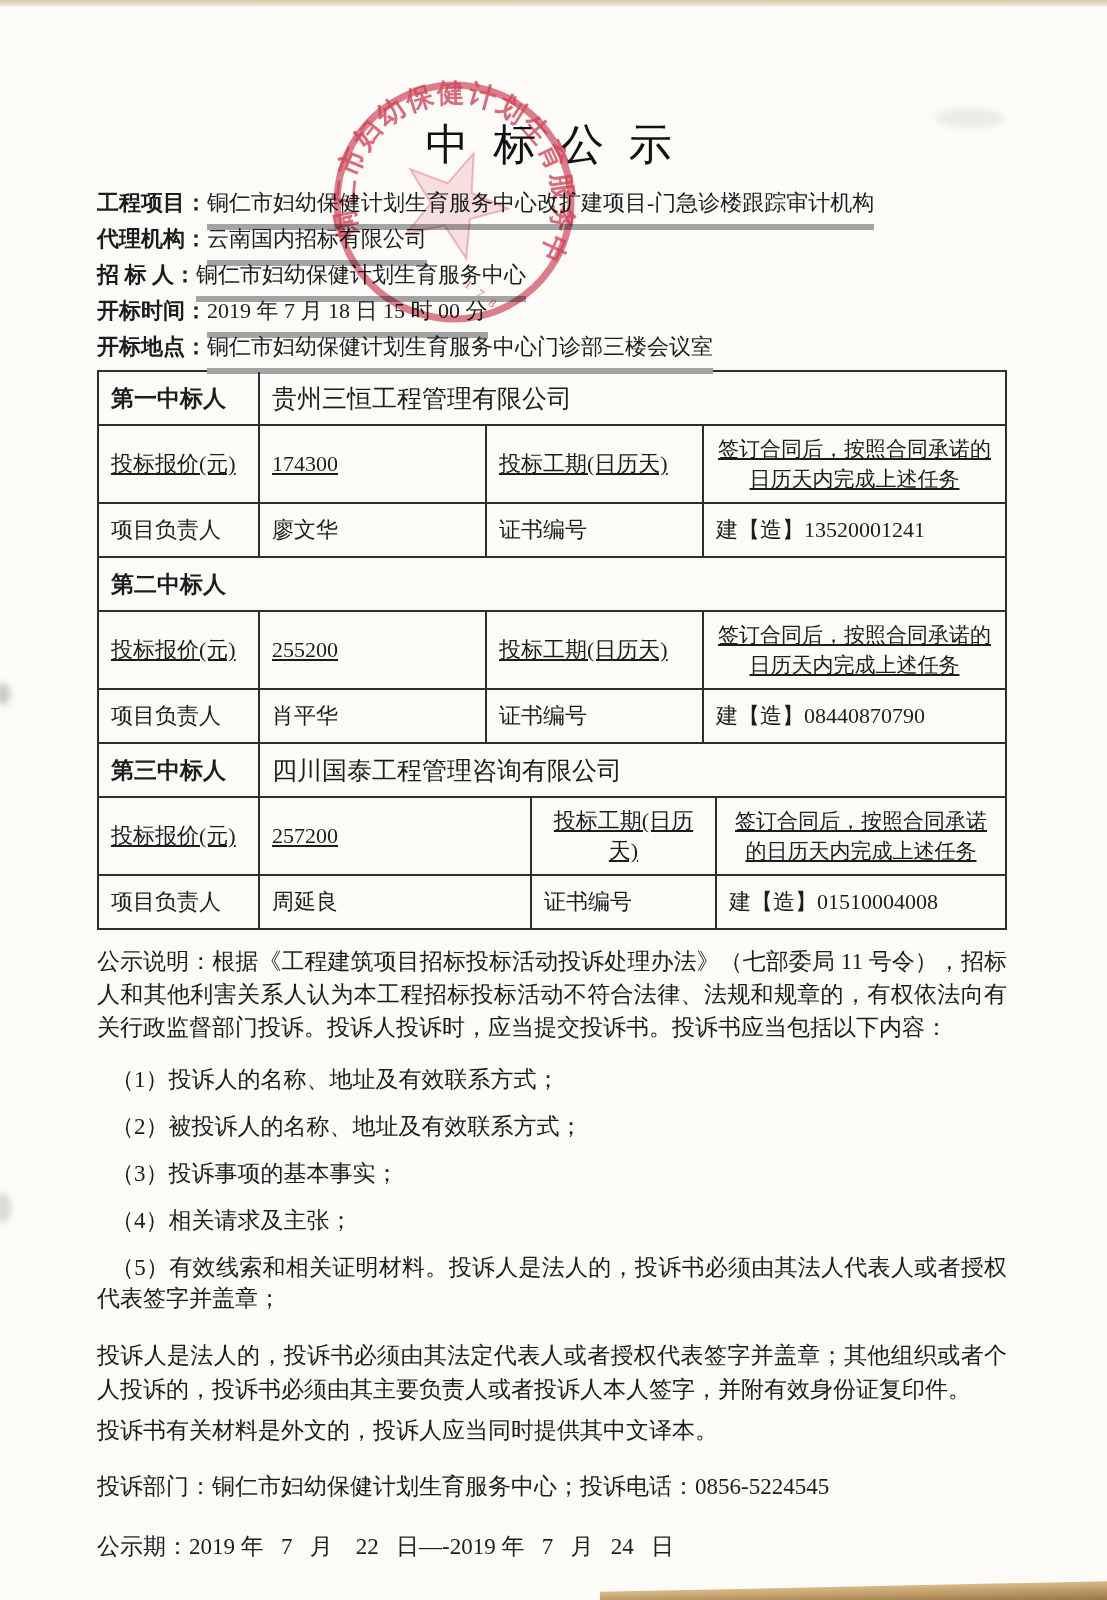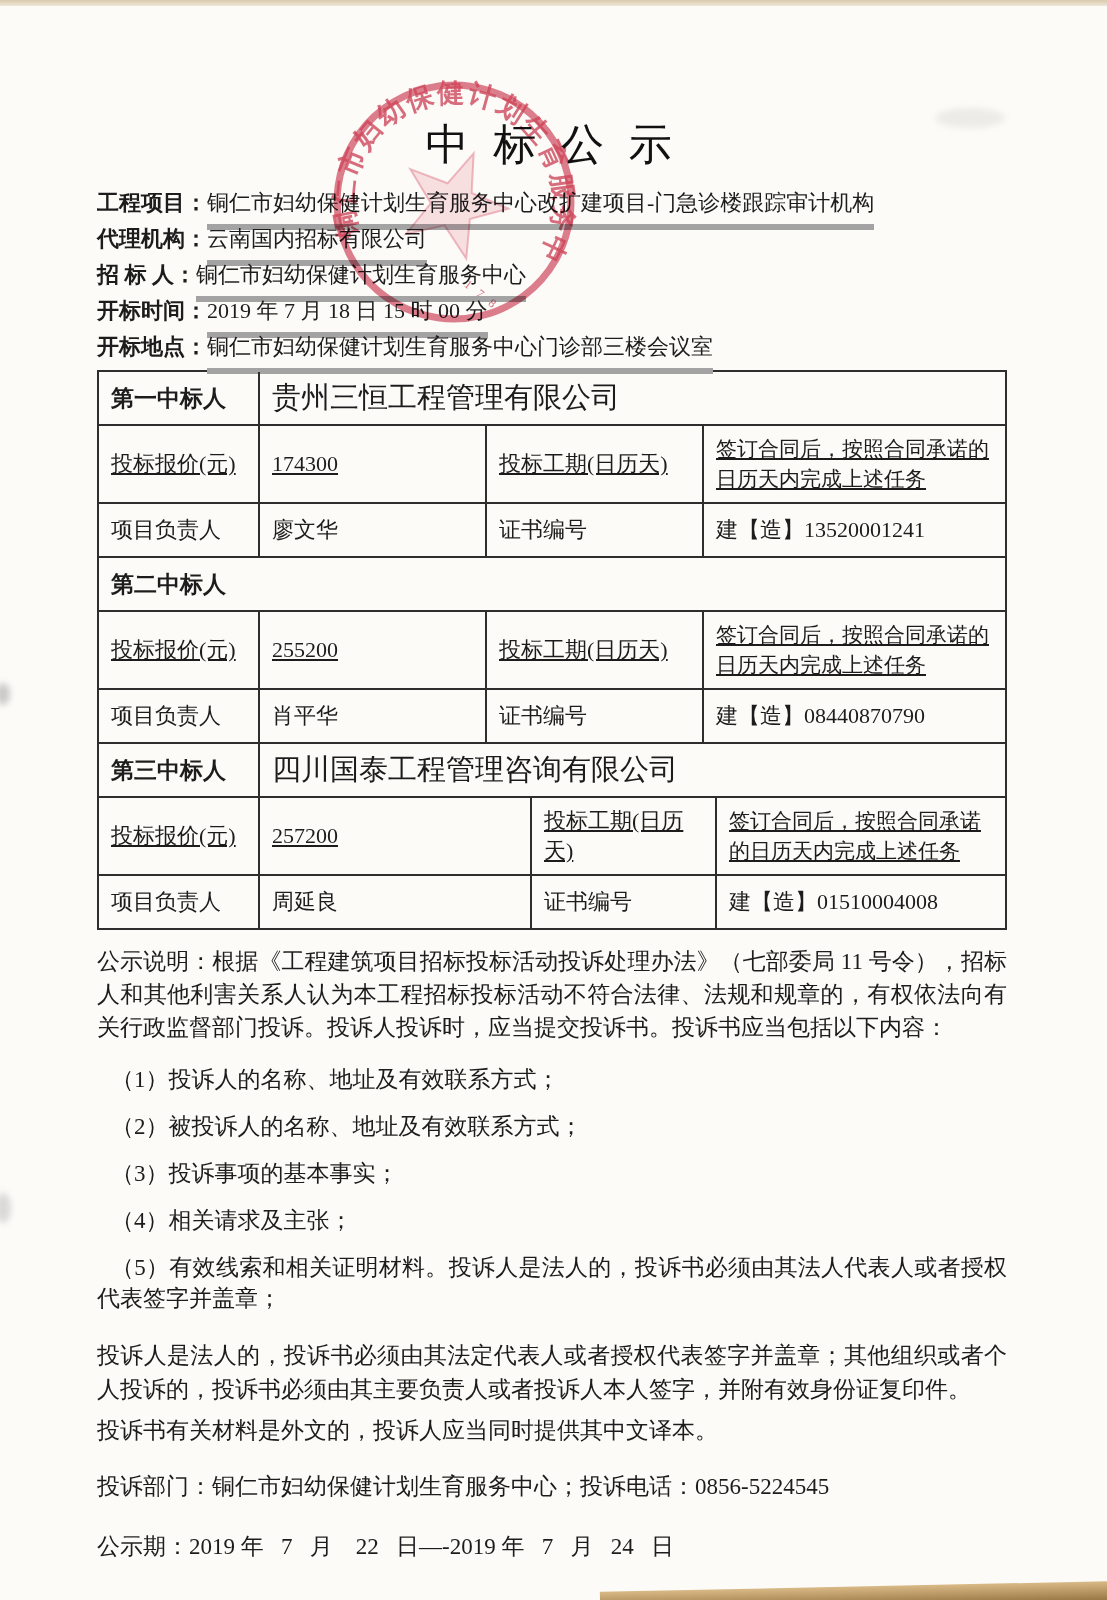--- a/index.html
+++ b/index.html
@@ -46,36 +46,36 @@
   }
   .header-fields{margin-top:16px;}
   .hline{font-size:22px;line-height:25px;margin-bottom:11px;}
   .hlabel{font-weight:600;white-space:pre;}
   .hval{border-bottom:6px solid #a3a3a3;padding-bottom:9px;white-space:pre-wrap;}
   
   .tbl{
     margin-top:8px;width:910px;box-sizing:border-box;
     border:2px solid #2e2e2e;
   }
-  .row{display:grid;border-top:2px solid #2e2e2e;}
+  .row{display:grid;border-top:2px solid #2e2e2e;text-align:center;}
   .block:first-child .row:first-child{border-top:none;}
   .r-name{grid-template-columns:159px 1fr;min-height:52px;}
   .r-price{grid-template-columns:159px 227px 217px 1fr;min-height:76px;text-decoration:underline;}
   .r-mgr{grid-template-columns:159px 227px 217px 1fr;min-height:52px;}
   .block.b3 .r-price{grid-template-columns:159px 272px 185px 1fr;}
   .block.b3 .r-mgr{grid-template-columns:159px 272px 185px 1fr;}
   .c{
     border-left:2px solid #2e2e2e;
     padding:6px 12px;box-sizing:border-box;
     display:flex;align-items:center;
     font-size:22px;
   }
   .c:first-child{border-left:none;}
   .rank{font-weight:700;font-size:23px;}
-  .c-company{font-size:29px;}
+  .c-company{font-size:25px;}
   .note{font-size:21px;line-height:30px;align-items:center;}
   
   .para{margin:0;width:910px;font-size:23px;line-height:33px;text-align:justify;}
   .intro{margin-top:15px;}
   .items{margin-top:20px;}
   .item{margin:0 0 16px 0;width:910px;font-size:23px;line-height:31px;text-indent:14px;text-align:justify;}
   .p1{margin-top:25px;line-height:34px;}
   .p2{margin-top:7px;}
   .p3{margin-top:23px;}
   .p4{margin-top:27px;white-space:pre-wrap;text-align:left;}

